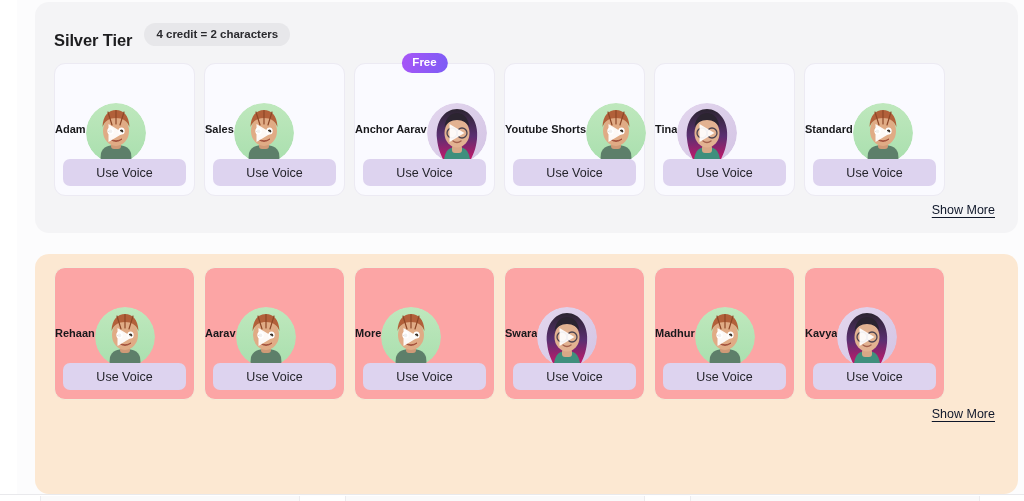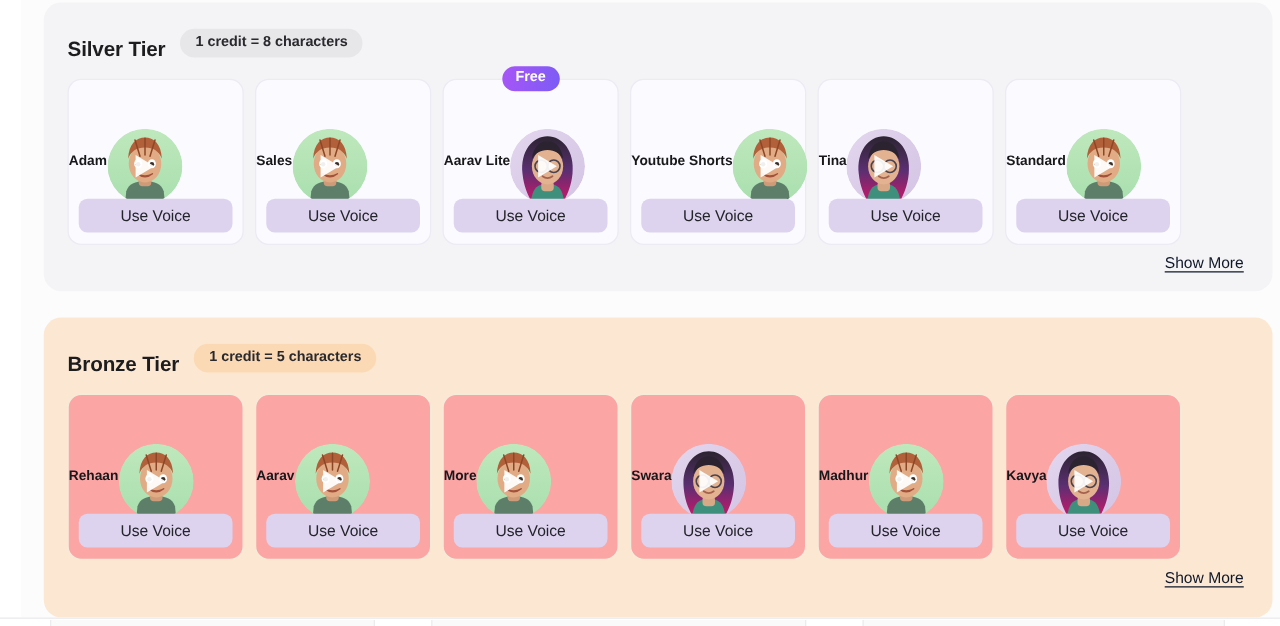--- a/index.html
+++ b/index.html
@@ -220,21 +220,21 @@
 <body>
 
 <div class="page">
   <div class="canvas"></div>
 
   <div class="scroll-area">
 
   <div class="tier tier-silver">
         <div class="tier-head">
           <div class="tier-title">Silver Tier</div>
-          <div class="tier-chip">1 credit = 8 characters</div>
+          <div class="tier-chip">4 credit = 2 characters</div>
         </div>
         <div class="card-row">
           <div class="vcard">
             <div class="vcard-name">Adam</div>
             <div class="avatar">
               <svg viewBox="0 0 60 60" xmlns="http://www.w3.org/2000/svg">
                 <defs>
                   <linearGradient id="mbg" x1="0" y1="0" x2="0" y2="1">
                     <stop offset="0%" stop-color="#bfe8bd"></stop>
                     <stop offset="100%" stop-color="#a9dfae"></stop>
@@ -277,21 +277,21 @@
                 <circle cx="24.5" cy="28.4" r="1.8" fill="#3a3026"></circle>
                 <circle cx="35.5" cy="28.4" r="1.8" fill="#3a3026"></circle>
                 <path d="M24 36 Q30 41 36 36 Q30 39.5 24 36 Z" fill="#ffffff" stroke="#a4513a" stroke-width="1" stroke-linejoin="round"></path>
               </svg>
               <div class="play"></div>
             </div>
             <button class="use-voice">Use Voice</button>
           </div>
           <div class="vcard">
             <div class="free-badge">Free</div>
-            <div class="vcard-name">Aarav Lite</div>
+            <div class="vcard-name">Anchor Aarav</div>
             <div class="avatar">
               <svg viewBox="0 0 60 60" xmlns="http://www.w3.org/2000/svg">
                 <defs>
                   <linearGradient id="fbg" x1="0" y1="0" x2="1" y2="1">
                     <stop offset="0%" stop-color="#e3d6ee"></stop>
                     <stop offset="100%" stop-color="#d3c4e4"></stop>
                   </linearGradient>
                   <linearGradient id="hairg" x1="0" y1="0" x2="0" y2="1">
                     <stop offset="0%" stop-color="#2b2430"></stop>
                     <stop offset="55%" stop-color="#5b2f72"></stop>
@@ -394,24 +394,20 @@
               <div class="play"></div>
             </div>
             <button class="use-voice">Use Voice</button>
           </div>
         </div>
         <div class="show-more-wrap">
           <button class="show-more">Show More</button>
         </div>
       </div>
       <div class="tier tier-bronze">
-        <div class="tier-head">
-          <div class="tier-title">Bronze Tier</div>
-          <div class="tier-chip">1 credit = 5 characters</div>
-        </div>
         <div class="card-row">
           <div class="vcard">
             <div class="vcard-name">Rehaan</div>
             <div class="avatar">
               <svg viewBox="0 0 60 60" xmlns="http://www.w3.org/2000/svg">
                 <defs>
                   <linearGradient id="mbg" x1="0" y1="0" x2="0" y2="1">
                     <stop offset="0%" stop-color="#bfe8bd"></stop>
                     <stop offset="100%" stop-color="#a9dfae"></stop>
                   </linearGradient>

